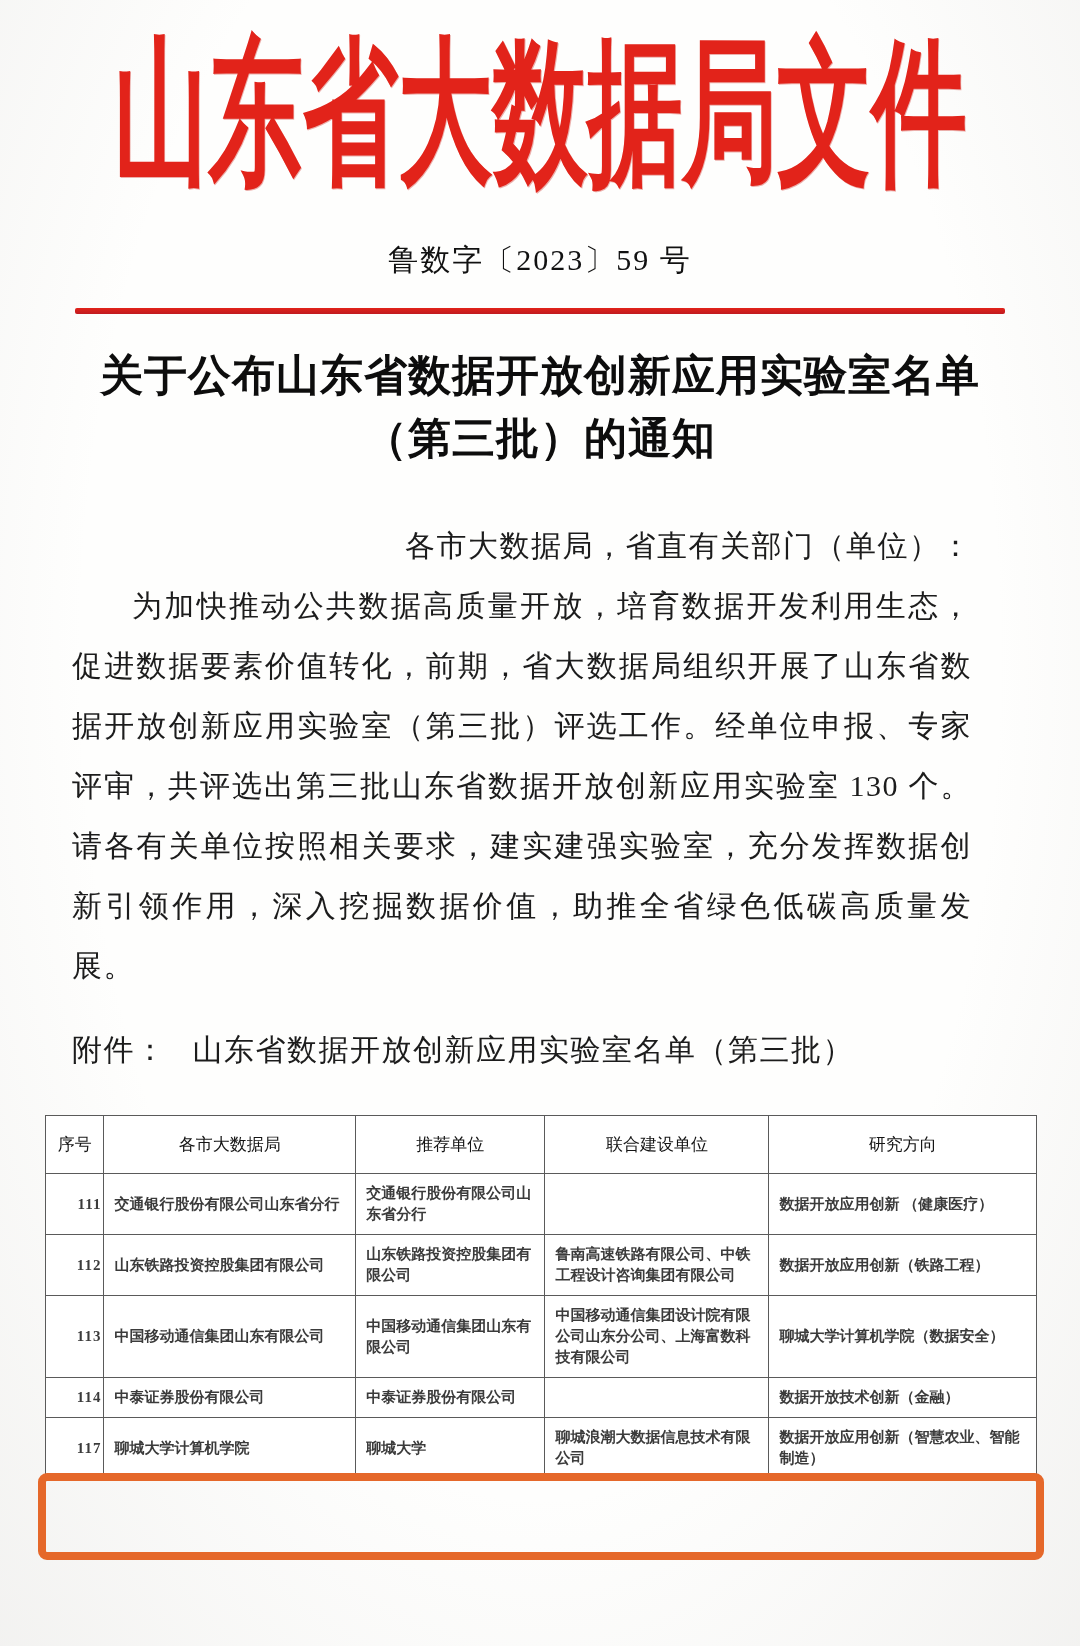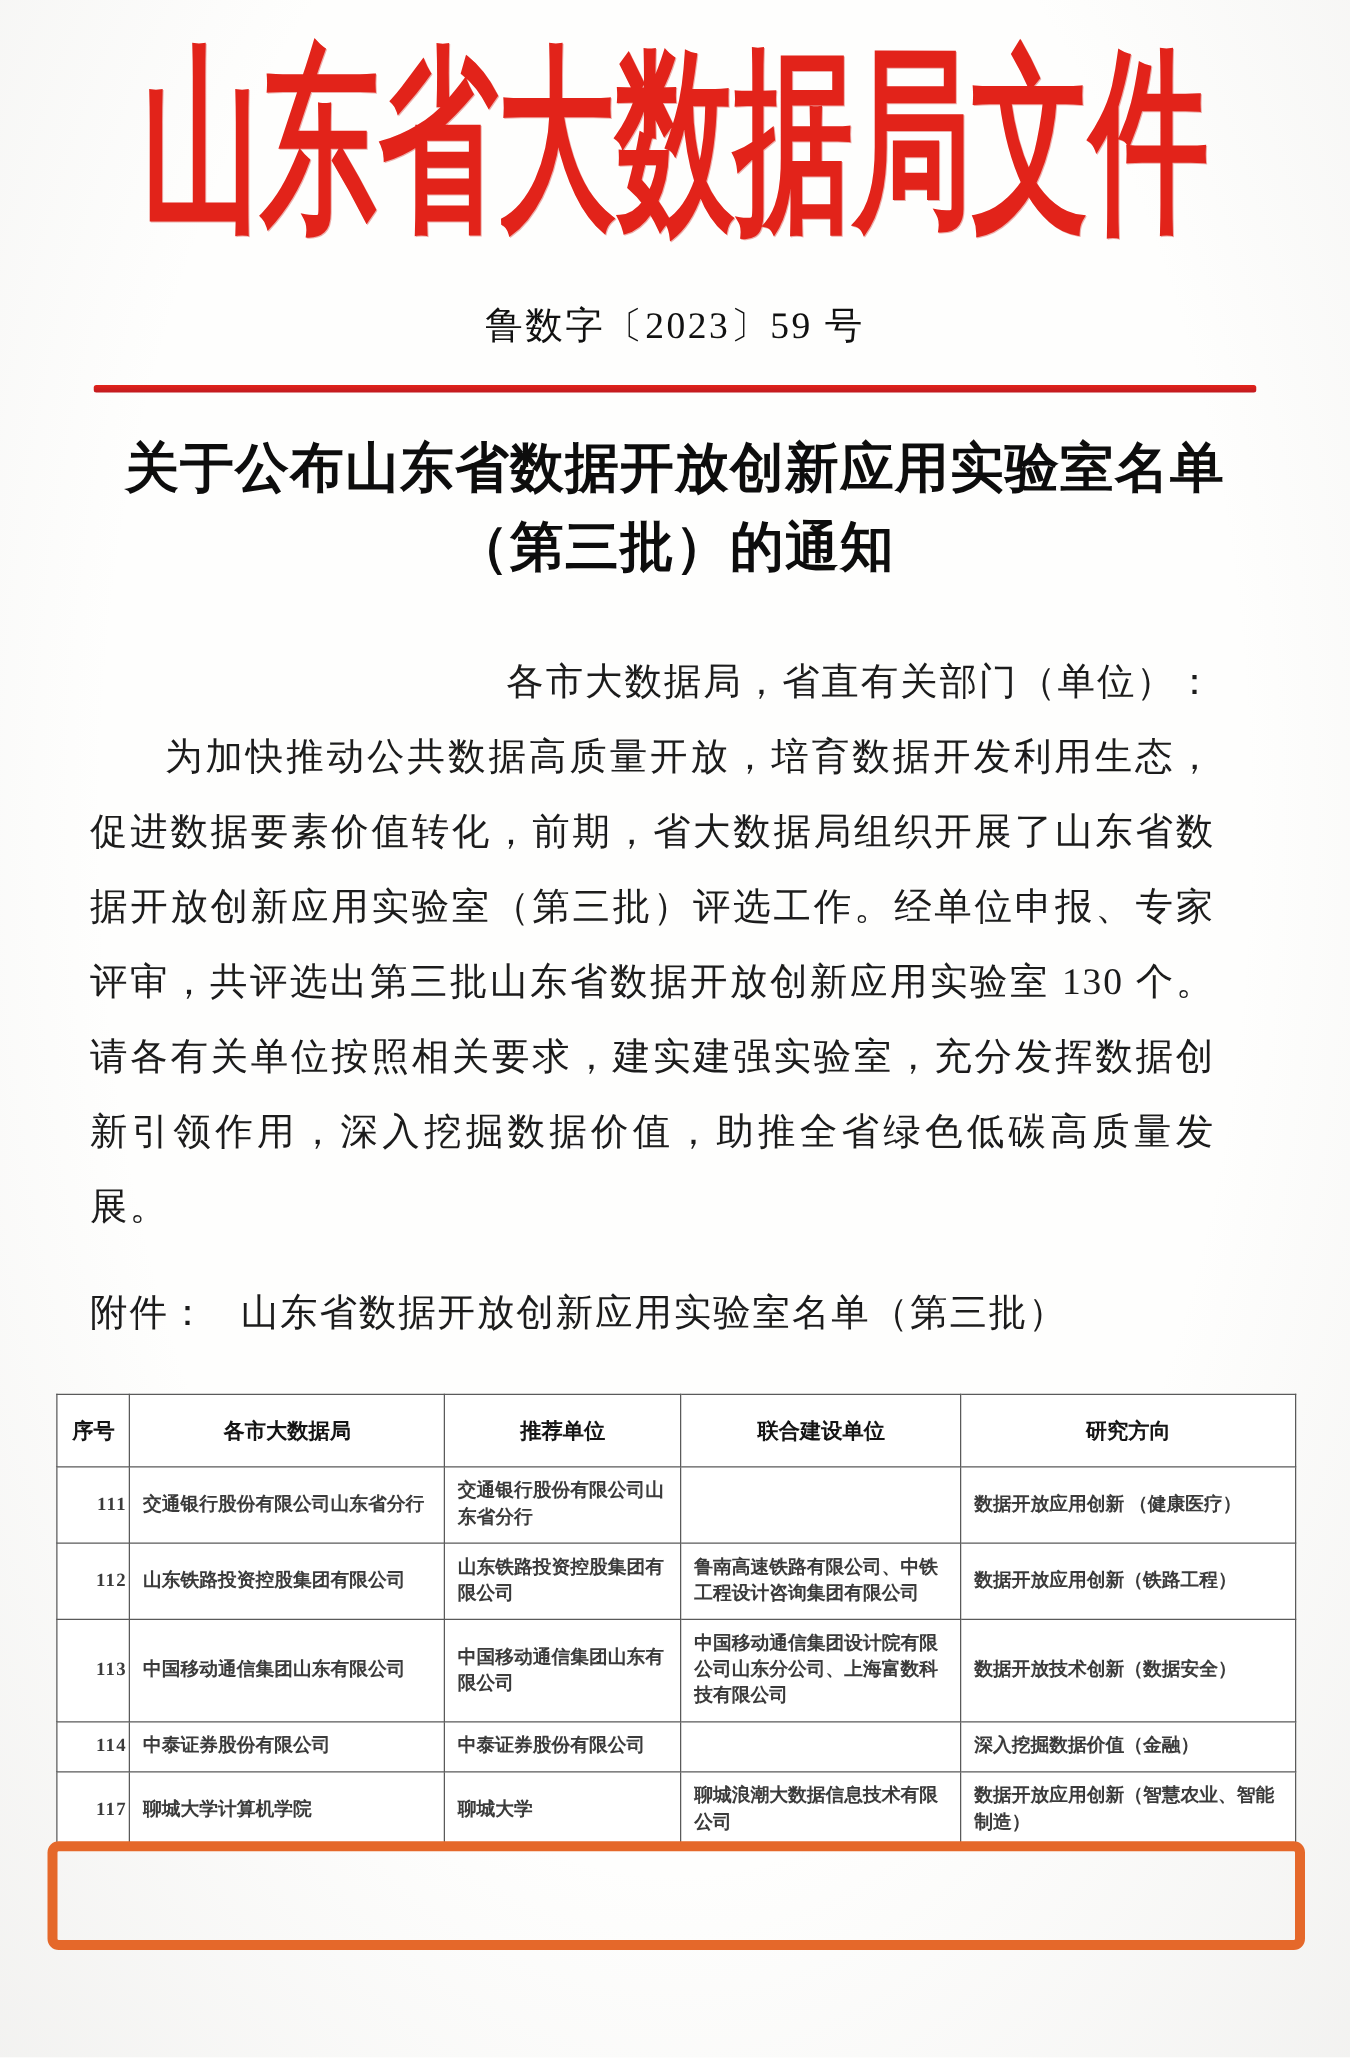--- a/index.html
+++ b/index.html
@@ -97,21 +97,21 @@
   table.lab-table col.c-rec{width:19.1%;}
   table.lab-table col.c-par{width:22.6%;}
   table.lab-table col.c-dir{width:27%;}
   table.lab-table th, table.lab-table td{
     border:1px solid #5a5a5a;
     vertical-align:middle;
     word-break:break-all;
   }
   table.lab-table th{
     font-size:17px;
-    font-weight:bold;
+    font-weight:normal;
     padding:17px 4px;
     text-align:center;
     color:#141414;
   }
   table.lab-table td{
     font-size:15px;
     font-weight:bold;
     color:#3b3b3b;
     padding:9px 10px;
     line-height:21px;
@@ -201,28 +201,28 @@
     <td class="cell-org">山东铁路投资控股集团有限公司</td>
     <td class="cell-rec">山东铁路投资控股集团有限公司</td>
     <td class="cell-par">鲁南高速铁路有限公司、中铁工程设计咨询集团有限公司</td>
     <td class="cell-dir">数据开放应用创新（铁路工程）</td>
   </tr>
           <tr>
     <td class="cell-no">113</td>
     <td class="cell-org">中国移动通信集团山东有限公司</td>
     <td class="cell-rec">中国移动通信集团山东有限公司</td>
     <td class="cell-par">中国移动通信集团设计院有限公司山东分公司、上海富数科技有限公司</td>
-    <td class="cell-dir">数据开放技术创新（数据安全）</td>
+    <td class="cell-dir">聊城大学计算机学院（数据安全）</td>
   </tr>
           <tr>
     <td class="cell-no">114</td>
     <td class="cell-org">中泰证券股份有限公司</td>
     <td class="cell-rec">中泰证券股份有限公司</td>
     <td class="cell-par"></td>
-    <td class="cell-dir">深入挖掘数据价值（金融）</td>
+    <td class="cell-dir">数据开放技术创新（金融）</td>
   </tr>
           <tr>
     <td class="cell-no">117</td>
     <td class="cell-org">聊城大学计算机学院</td>
     <td class="cell-rec">聊城大学</td>
     <td class="cell-par">聊城浪潮大数据信息技术有限公司</td>
     <td class="cell-dir">数据开放应用创新（智慧农业、智能制造）</td>
   </tr>
         </tbody>
     </table>

